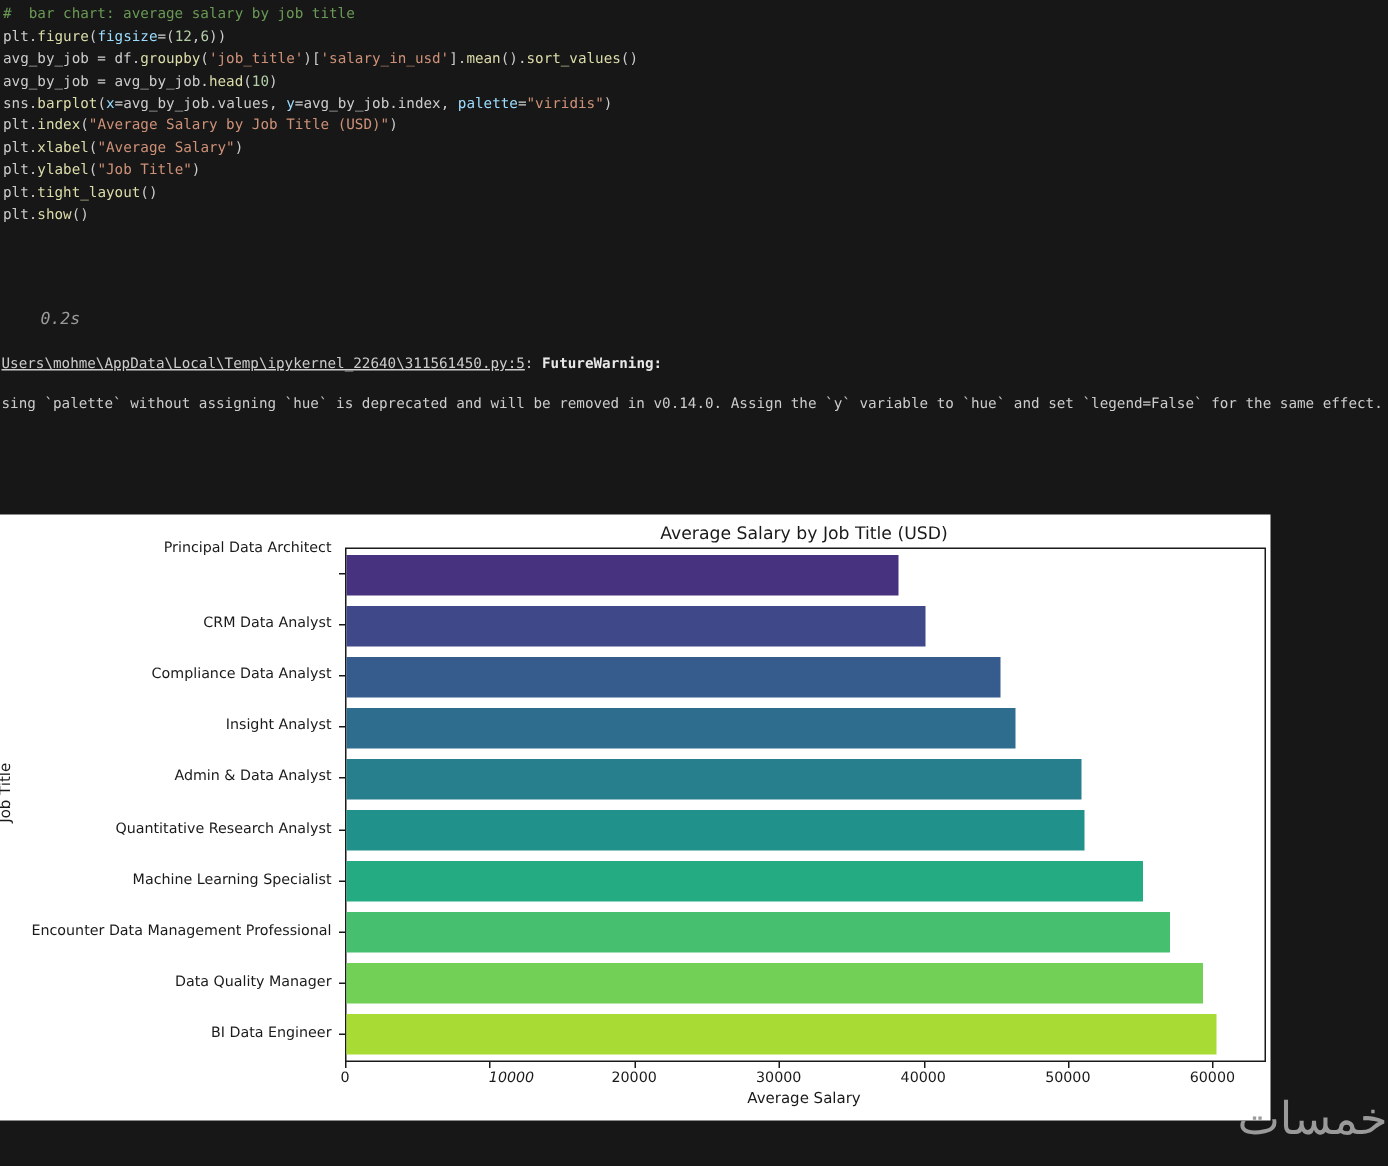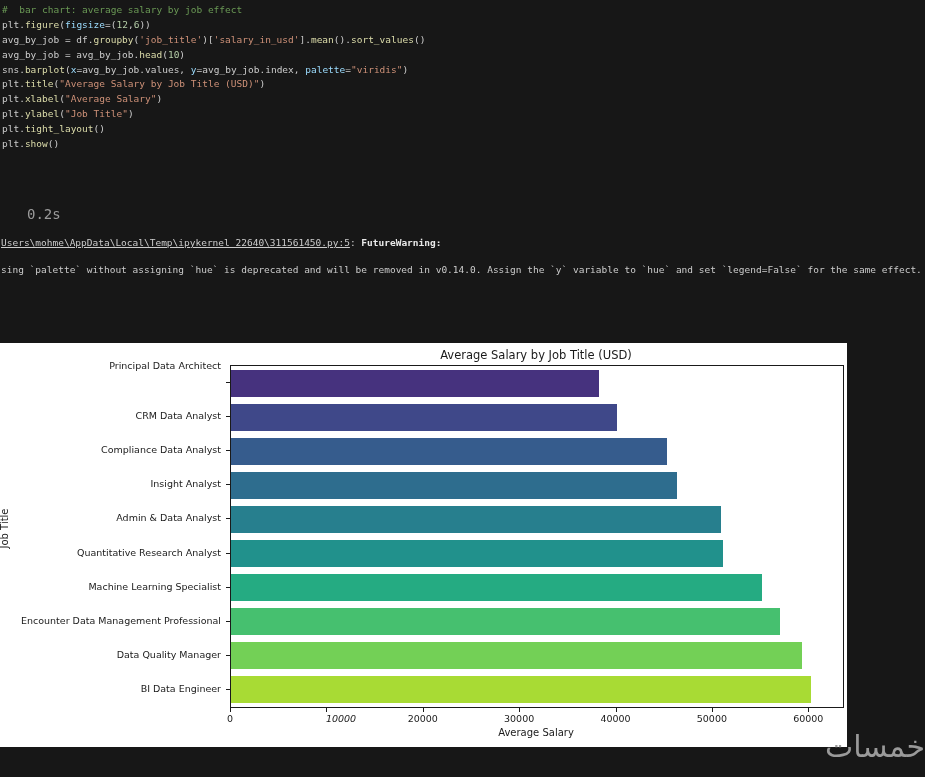--- a/index.html
+++ b/index.html
@@ -12,21 +12,21 @@
   
   .code { position:absolute; top:3px; left:2px; font-size:9.5px; }
   .code-line { height:14.9px; line-height:14.9px; white-space:pre; }
   .tok-comment { color:#6a9955; }
   .tok-plain   { color:#cccccc; }
   .tok-func    { color:#dcdcaa; }
   .tok-str     { color:#ce9178; }
   .tok-num     { color:#b5cea8; }
   .tok-param   { color:#9cdcfe; }
 
-  .exec { position:absolute; top:206px; left:27px; font-size:14px; color:#9b9b9b; }
+  .exec { position:absolute; top:206px; left:27px; font-size:11px; color:#9b9b9b;font-style:italic; }
 
   
   .out { position:absolute; top:236px; left:1px; }
   .out-line { font-size:9.5px; line-height:14px; margin-bottom:13px; white-space:pre; color:#cccccc; }
   .out-link { text-decoration:underline; color:#cccccc; cursor:pointer; }
   .warn-label { color:#e9e9e9; font-weight:bold; }
 
   
   .figure {
     position:absolute; left:0; top:343px; width:847px; height:404px;
@@ -47,26 +47,26 @@
   .watermark {
     position:absolute; top:729px; left:0; width:925px; text-align:right;
     font-size:30px; color:#9a9a9a; font-family:"DejaVu Sans","Liberation Sans",sans-serif;
   }
 </style>
 </head>
 <body>
 
 <div>
   <div class="code">
-      <div class="code-line"><span class="tok-comment">#  bar chart: average salary by job effect</span></div>
+      <div class="code-line"><span class="tok-comment">#  bar chart: average salary by job title</span></div>
       <div class="code-line"><span class="tok-plain">plt.</span><span class="tok-func">figure</span><span class="tok-plain">(</span><span class="tok-param">figsize</span><span class="tok-plain">=(</span><span class="tok-num">12</span><span class="tok-plain">,</span><span class="tok-num">6</span><span class="tok-plain">))</span></div>
       <div class="code-line"><span class="tok-plain">avg_by_job = df.</span><span class="tok-func">groupby</span><span class="tok-plain">(</span><span class="tok-str">'job_title'</span><span class="tok-plain">)[</span><span class="tok-str">'salary_in_usd'</span><span class="tok-plain">].</span><span class="tok-func">mean</span><span class="tok-plain">().</span><span class="tok-func">sort_values</span><span class="tok-plain">()</span></div>
       <div class="code-line"><span class="tok-plain">avg_by_job = avg_by_job.</span><span class="tok-func">head</span><span class="tok-plain">(</span><span class="tok-num">10</span><span class="tok-plain">)</span></div>
       <div class="code-line"><span class="tok-plain">sns.</span><span class="tok-func">barplot</span><span class="tok-plain">(</span><span class="tok-param">x</span><span class="tok-plain">=</span><span class="tok-plain">avg_by_job.values, </span><span class="tok-param">y</span><span class="tok-plain">=</span><span class="tok-plain">avg_by_job.index, </span><span class="tok-param">palette</span><span class="tok-plain">=</span><span class="tok-str">"viridis"</span><span class="tok-plain">)</span></div>
-      <div class="code-line"><span class="tok-plain">plt.</span><span class="tok-func">title</span><span class="tok-plain">(</span><span class="tok-str">"Average Salary by Job Title (USD)"</span><span class="tok-plain">)</span></div>
+      <div class="code-line"><span class="tok-plain">plt.</span><span class="tok-func">index</span><span class="tok-plain">(</span><span class="tok-str">"Average Salary by Job Title (USD)"</span><span class="tok-plain">)</span></div>
       <div class="code-line"><span class="tok-plain">plt.</span><span class="tok-func">xlabel</span><span class="tok-plain">(</span><span class="tok-str">"Average Salary"</span><span class="tok-plain">)</span></div>
       <div class="code-line"><span class="tok-plain">plt.</span><span class="tok-func">ylabel</span><span class="tok-plain">(</span><span class="tok-str">"Job Title"</span><span class="tok-plain">)</span></div>
       <div class="code-line"><span class="tok-plain">plt.</span><span class="tok-func">tight_layout</span><span class="tok-plain">()</span></div>
       <div class="code-line"><span class="tok-plain">plt.</span><span class="tok-func">show</span><span class="tok-plain">()</span></div>
     </div>
   <div class="exec">0.2s</div>
 
   <div class="out">
     <div class="out-line"><span class="out-link">Users\mohme\AppData\Local\Temp\ipykernel_22640\311561450.py:5</span><span>: </span><span class="warn-label">FutureWarning:</span></div>
     <div class="out-line">sing `palette` without assigning `hue` is deprecated and will be removed in v0.14.0. Assign the `y` variable to `hue` and set `legend=False` for the same effect.</div>

